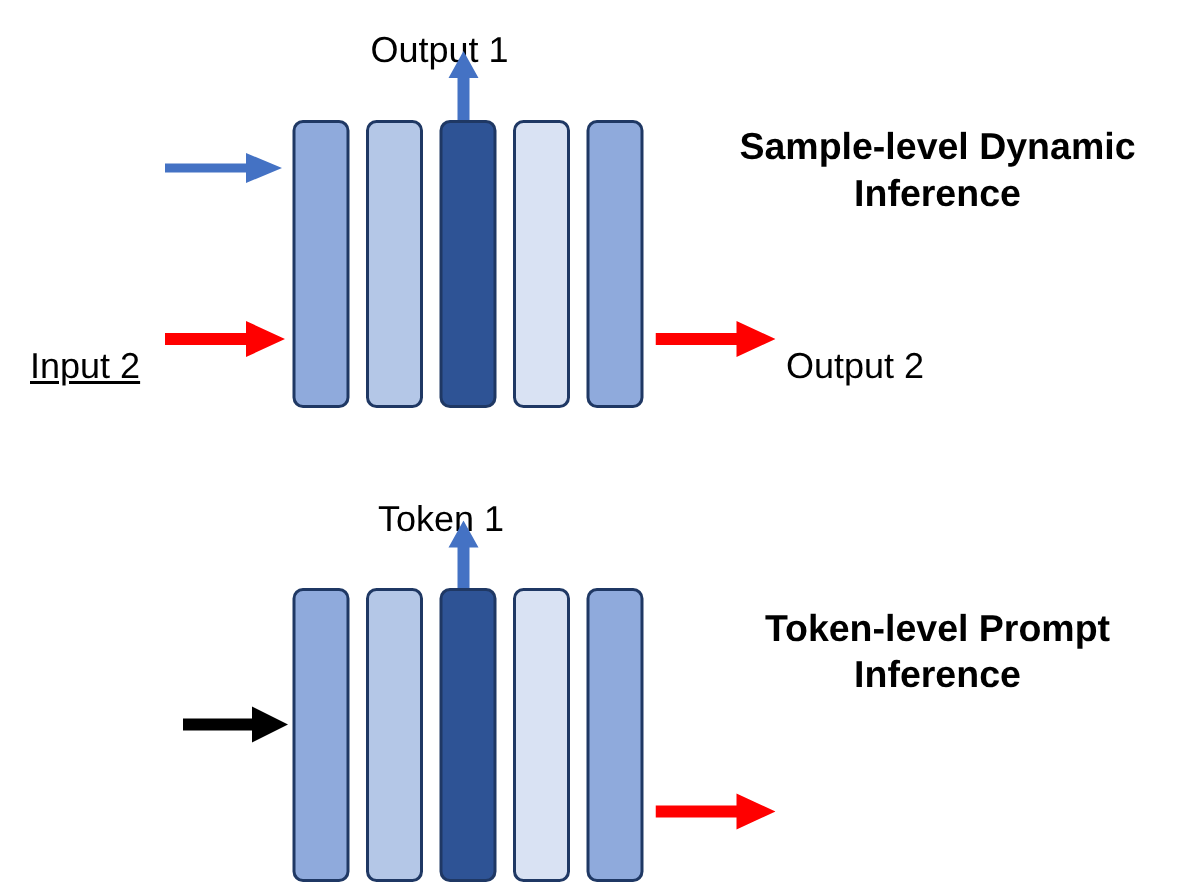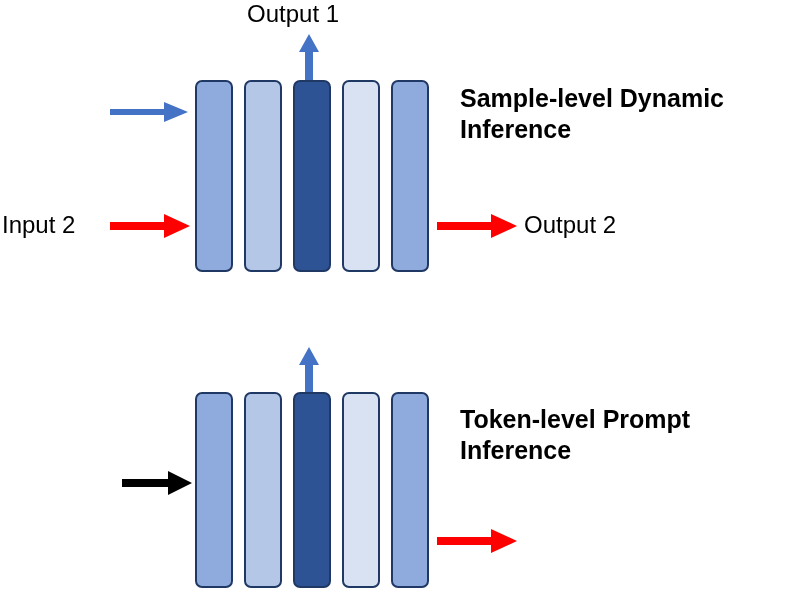--- a/index.html
+++ b/index.html
@@ -37,27 +37,29 @@
   }
   .block:last-child { margin-right: 0; }
 
   
   .label {
     position: absolute;
     font-size: 24px;
     line-height: 1.15;
     color: #000000;
     white-space: nowrap;
+    margin-top: 20px;
   }
   .title {
     position: absolute;
     font-size: 25px;
     font-weight: bold;
     line-height: 1.25;
     color: #000000;
+    text-align: center;
     width: 330px;
   }
 
   
   .arrow {
     position: absolute;
   }
   .arrow svg { display: block; }
 </style>
 </head>
@@ -81,41 +83,42 @@
   </div>
 
   <div class="stack" style="left:195px; top:80px; height:192px;">
     <div class="block" style="background:#8FAADC;"></div>
     <div class="block" style="background:#B4C7E7;"></div>
     <div class="block" style="background:#2E5395;"></div>
     <div class="block" style="background:#D9E2F3;"></div>
     <div class="block" style="background:#8FAADC;"></div>
   </div>
 
-  <div class="label" style="left:2px; top:211px;">Input 2</div>
+  <div class="label" style="left:20px; top:211px;text-decoration:underline;">Input 2</div>
 
   <div class="arrow" style="left:110px; top:213px;">
     <svg width="80" height="26" viewBox="0 0 80 26">
       <path d="M0 9 L54 9 L54 1 L80 13 L54 25 L54 17 L0 17 Z" fill="#FF0000"></path>
     </svg>
   </div>
 
   <div class="arrow" style="left:437px; top:213px;">
     <svg width="80" height="26" viewBox="0 0 80 26">
       <path d="M0 9 L54 9 L54 1 L80 13 L54 25 L54 17 L0 17 Z" fill="#FF0000"></path>
     </svg>
   </div>
 
   <div class="label" style="left:524px; top:211px;">Output 2</div>
 
   <div class="title" style="left:460px; top:83px;">
     <div>Sample-level Dynamic</div>
     <div>Inference</div>
   </div>
 
+  <div class="label" style="left:252px; top:313px;">Token 1</div>
 
   <div class="arrow" style="left:296px; top:347px;">
     <svg width="26" height="47" viewBox="0 0 26 47">
       <path d="M13 0 L23 18 L17 18 L17 47 L9 47 L9 18 L3 18 Z" fill="#4472C4"></path>
     </svg>
   </div>
 
   <div class="stack" style="left:195px; top:392px; height:196px;">
     <div class="block" style="background:#8FAADC;"></div>
     <div class="block" style="background:#B4C7E7;"></div>

